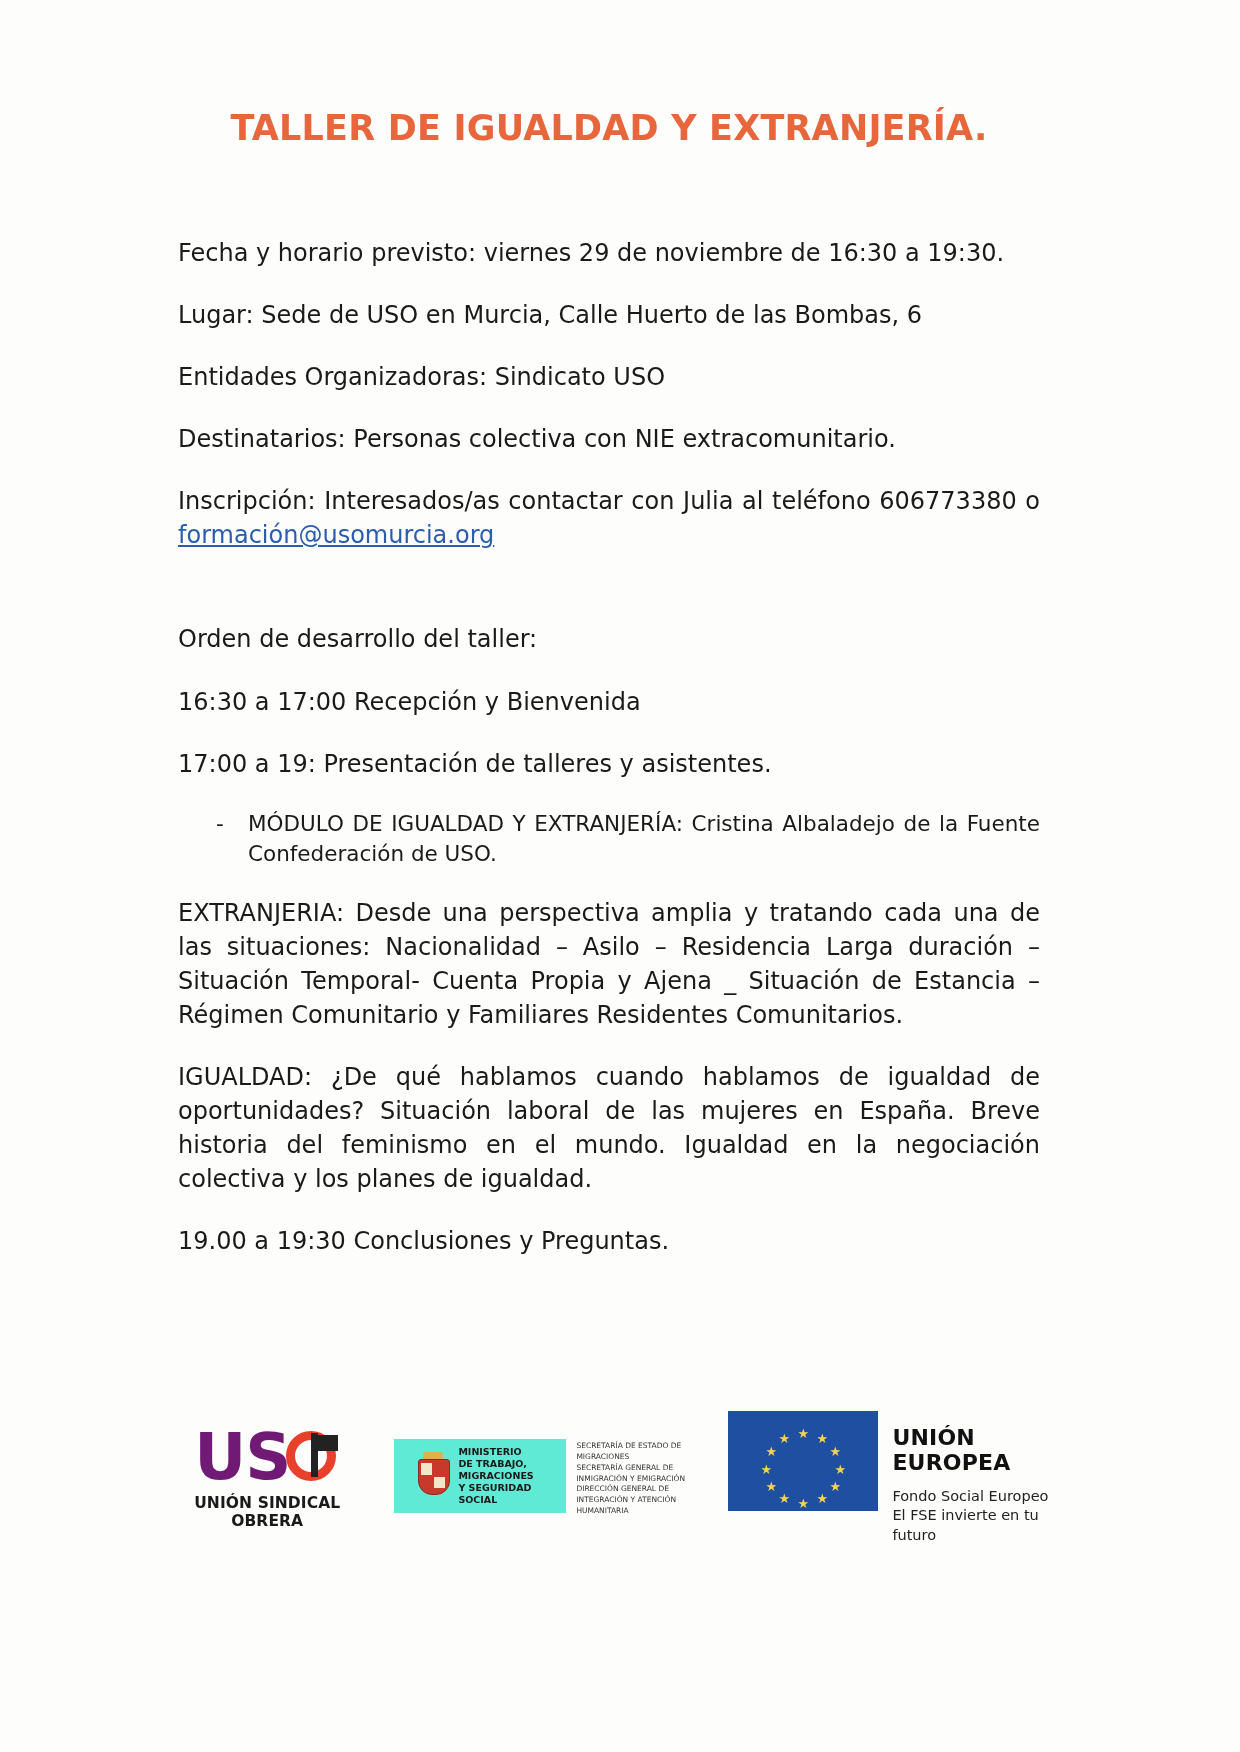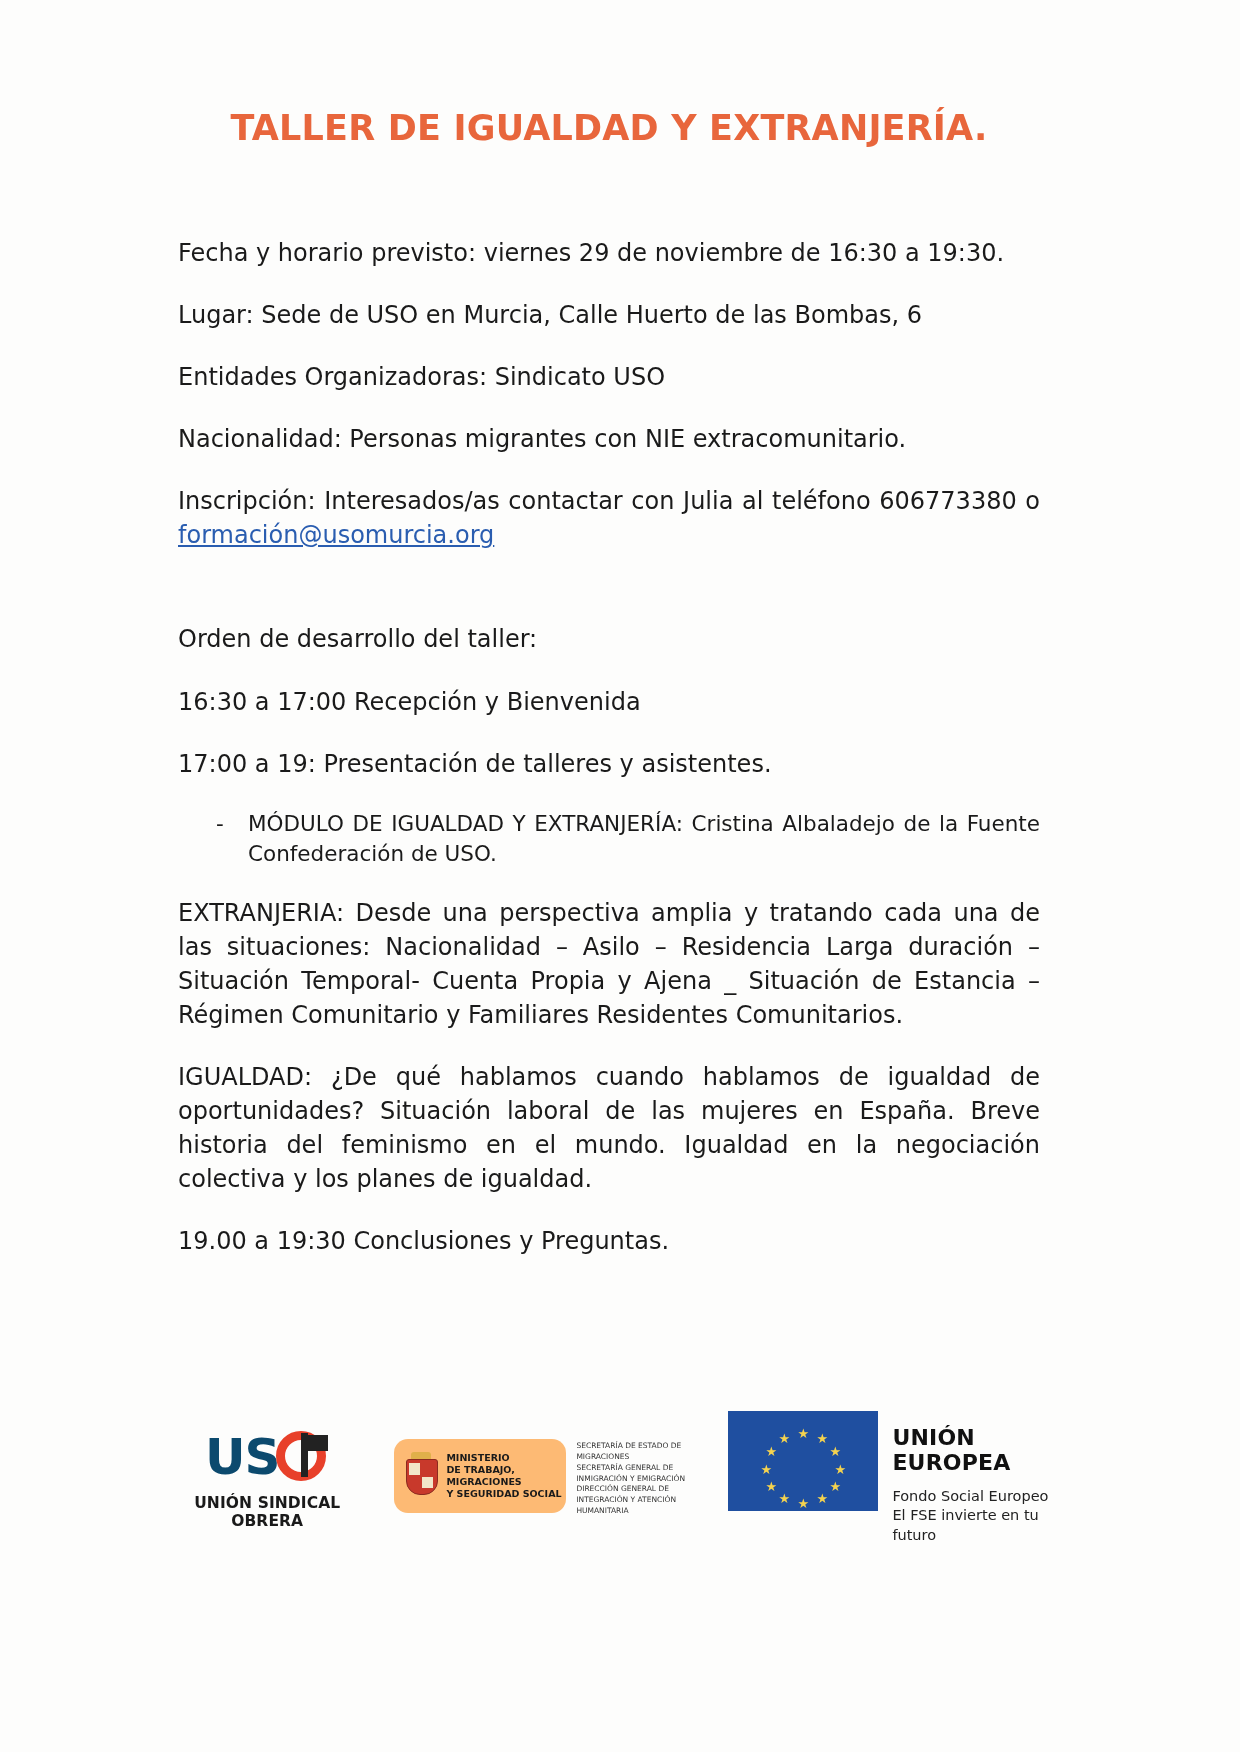--- a/index.html
+++ b/index.html
@@ -89,23 +89,23 @@
     width: 212px;
     text-align: center;
   }
   .uso-mark {
     display: flex;
     align-items: center;
     justify-content: center;
     height: 62px;
   }
   .uso-letter {
-    color: #0c4a6e;
-    font-weight: bold;
-    font-size: 50px;
+    color: #701a75;
+    font-weight: bold;
+    font-size: 64px;
     line-height: 58px;
     letter-spacing: -1px;
     font-family: "DejaVu Sans", sans-serif;
   }
   .uso-flag {
     position: relative;
     width: 54px;
     height: 56px;
     margin-left: -4px;
   }
@@ -142,26 +142,25 @@
     letter-spacing: 0.1px;
   }
   .logo-min {
     margin-left: 30px;
     display: flex;
     align-items: flex-start;
   }
   .min-yellow {
     width: 172px;
     height: 74px;
-    background: #fdba74;
+    background: #5eead4;
     display: flex;
     align-items: center;
-    padding-left: 6px;
+    padding-left: 18px;
     box-sizing: border-box;
-    border-radius: 14px;
   }
   .min-shield {
     width: 42px;
     height: 54px;
     position: relative;
     flex: 0 0 42px;
   }
   .shield-body {
     position: absolute;
     left: 6px; top: 10px;
@@ -241,21 +240,21 @@
     <h1 class="doc-title">TALLER DE IGUALDAD Y EXTRANJERÍA.</h1>
 
     <div class="body-block">
 
       <p class="para">Fecha y horario previsto: viernes 29 de noviembre de 16:30 a 19:30.</p>
 
       <p class="para">Lugar: Sede de USO en Murcia, Calle Huerto de las Bombas, 6</p>
 
       <p class="para">Entidades Organizadoras: Sindicato USO</p>
 
-      <p class="para">Nacionalidad: Personas migrantes con NIE extracomunitario.</p>
+      <p class="para">Destinatarios: Personas colectiva con NIE extracomunitario.</p>
 
       <p class="para justify"><span>Inscripción: Interesados/as contactar con Julia al teléfono 606773380 o </span><a class="email-link" href="#">formación@usomurcia.org</a></p>
 
       <div class="spacer-lg"></div>
 
       <p class="para">Orden de desarrollo del taller:</p>
 
       <p class="para">16:30 a 17:00 Recepción y Bienvenida</p>
 
       <p class="para">17:00 a  19: Presentación de talleres y asistentes.</p>

